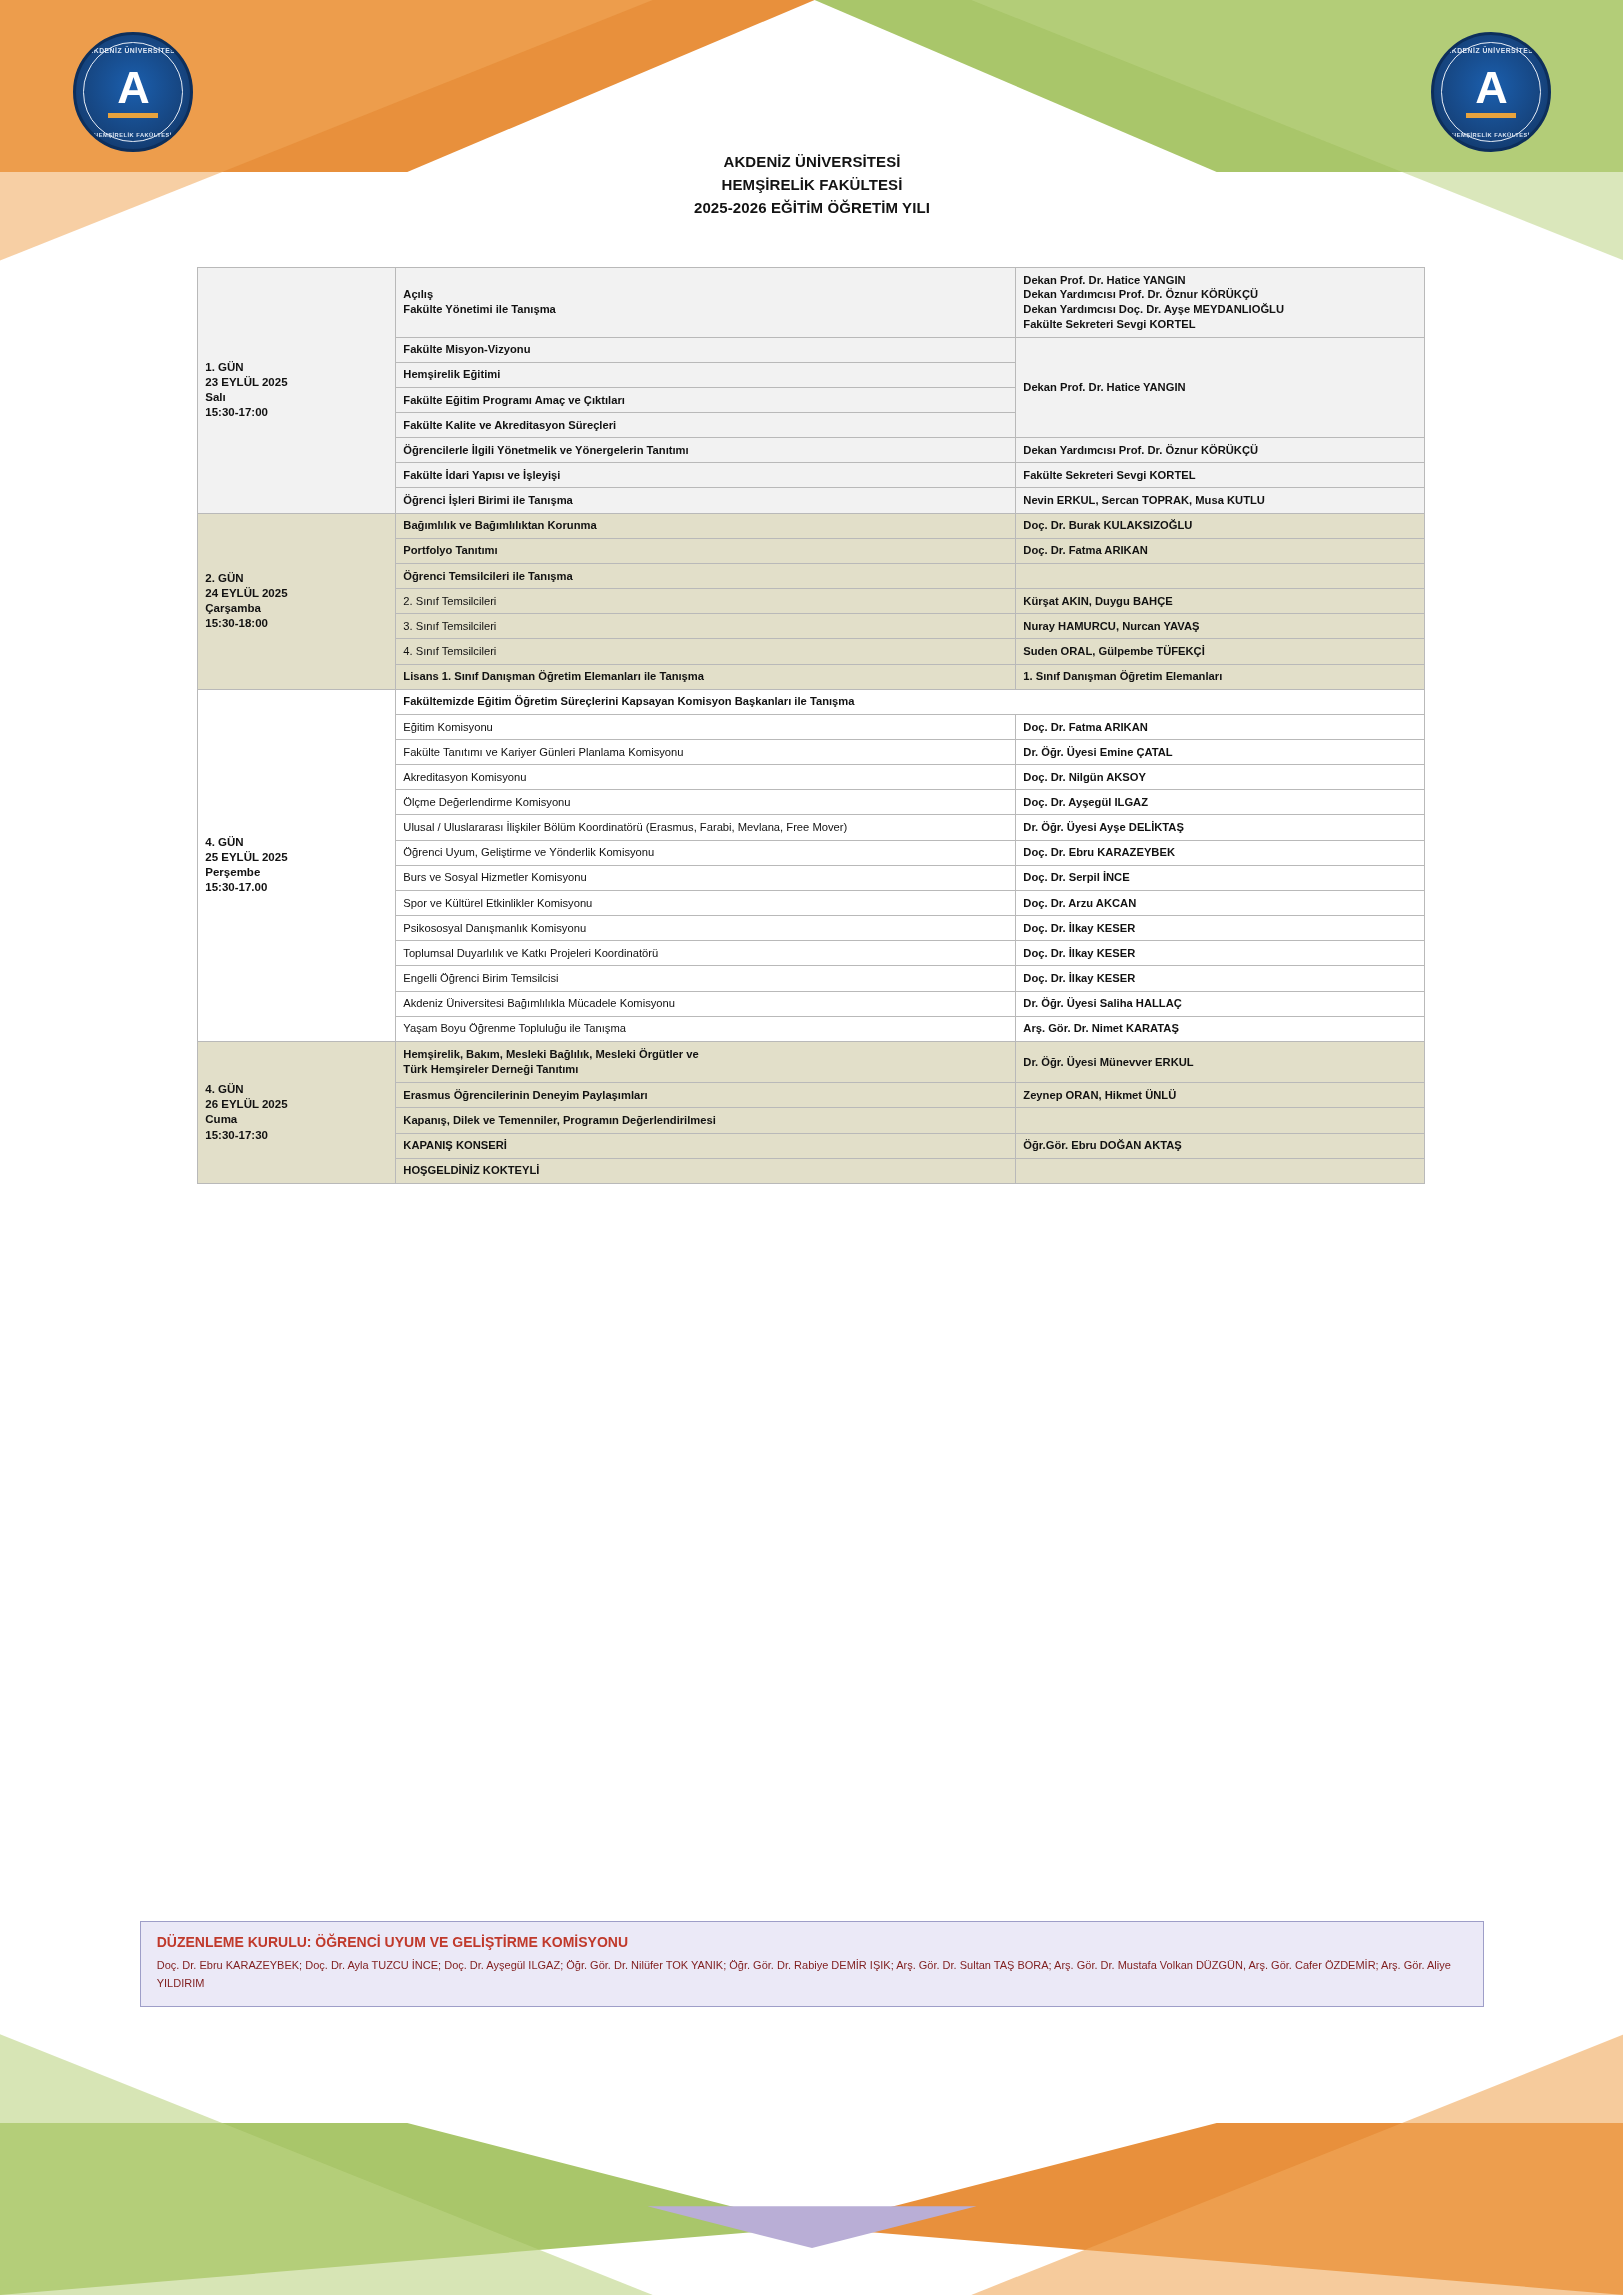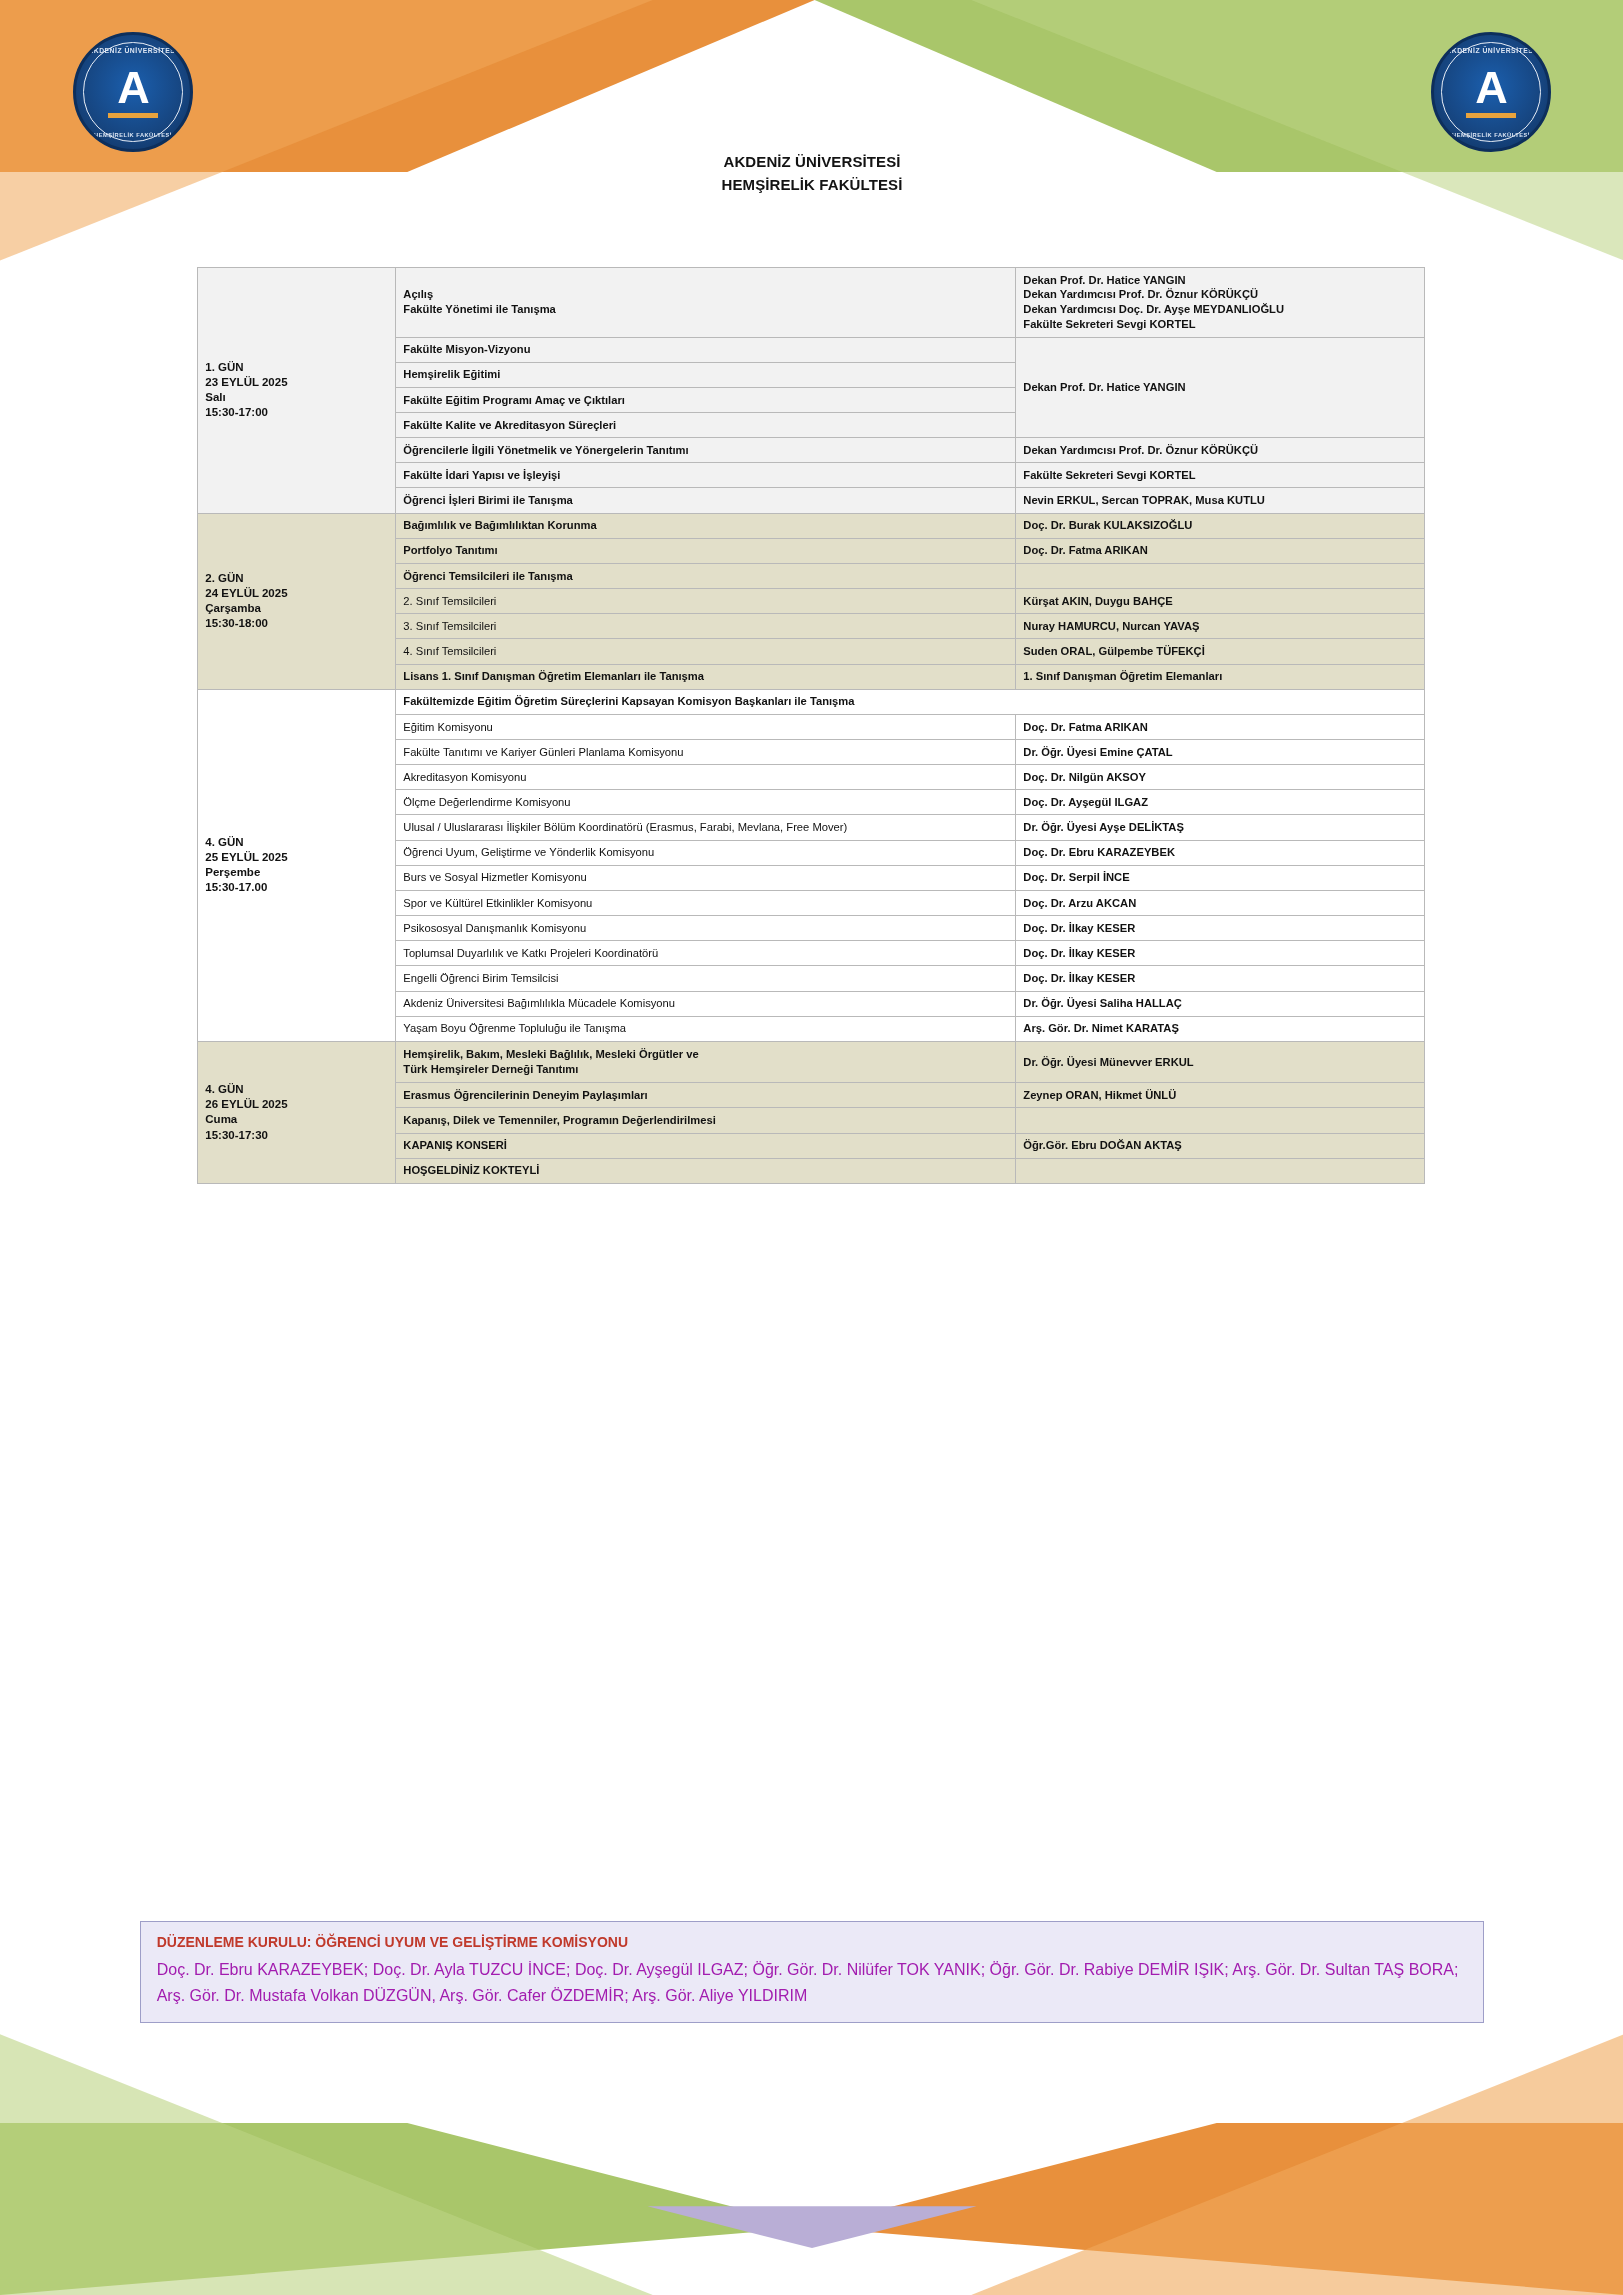--- a/index.html
+++ b/index.html
@@ -141,23 +141,23 @@
     background: #ebe9f7;
     padding: 11.5px 15.7px 13.6px 15.7px;
   }
   #committee-title {
     color: #c0392b;
     font-weight: bold;
     font-size: 14px;
     margin-bottom: 7.3px;
   }
   #committee-body {
-    font-size: 16px;
+    font-size: 11px;
     line-height: 1.62;
-    color: #a21caf;
+    color: #7f1d1d;
   }
 </style>
 </head>
 <body>
 
 <svg class="deco" id="deco-top" viewBox="0 0 3110 520" preserveAspectRatio="none">
   <polygon points="0,0 1560,0 780,330 0,330" fill="#e8903c"></polygon>
   <polygon points="0,0 1250,0 0,500" fill="#f0a85a" opacity="0.55"></polygon>
   <polygon points="1560,0 3110,0 3110,330 2330,330" fill="#a9c66a"></polygon>
   <polygon points="1860,0 3110,0 3110,500" fill="#bcd383" opacity="0.55"></polygon>
@@ -188,20 +188,21 @@
   <div class="mark">
     <span>A</span>
     <span class="bar"></span>
   </div>
   <div class="botcap">HEMŞİRELİK FAKÜLTESİ</div>
 </div>
 
 <div id="doc-title">
   <div>AKDENİZ ÜNİVERSİTESİ</div>
   <div>HEMŞİRELİK FAKÜLTESİ</div>
+  <div>2025-2026 EĞİTİM ÖĞRETİM YILI</div>
 </div>
 
 <table id="program-table">
   <colgroup>
     <col class="col-day">
       <col class="col-topic">
       <col class="col-who">
   </colgroup>
   <tbody id="program-body">
       <tr class="band-1">

